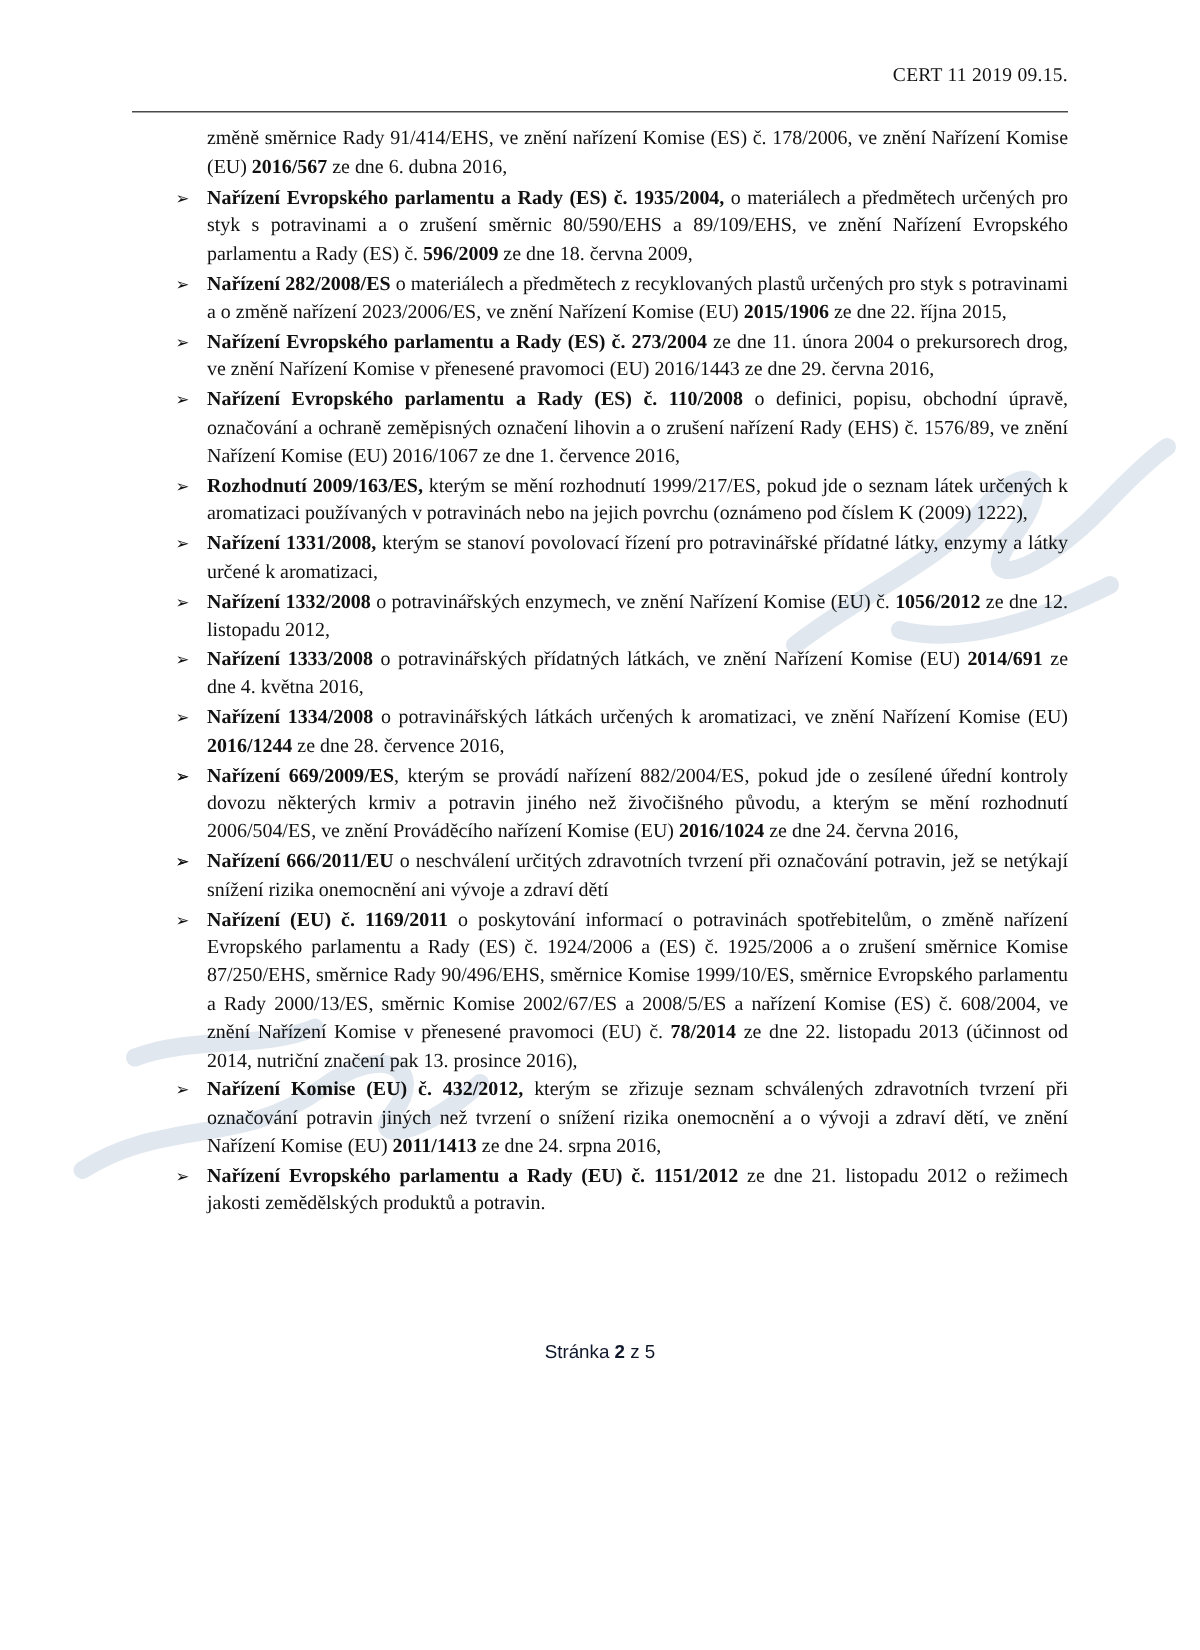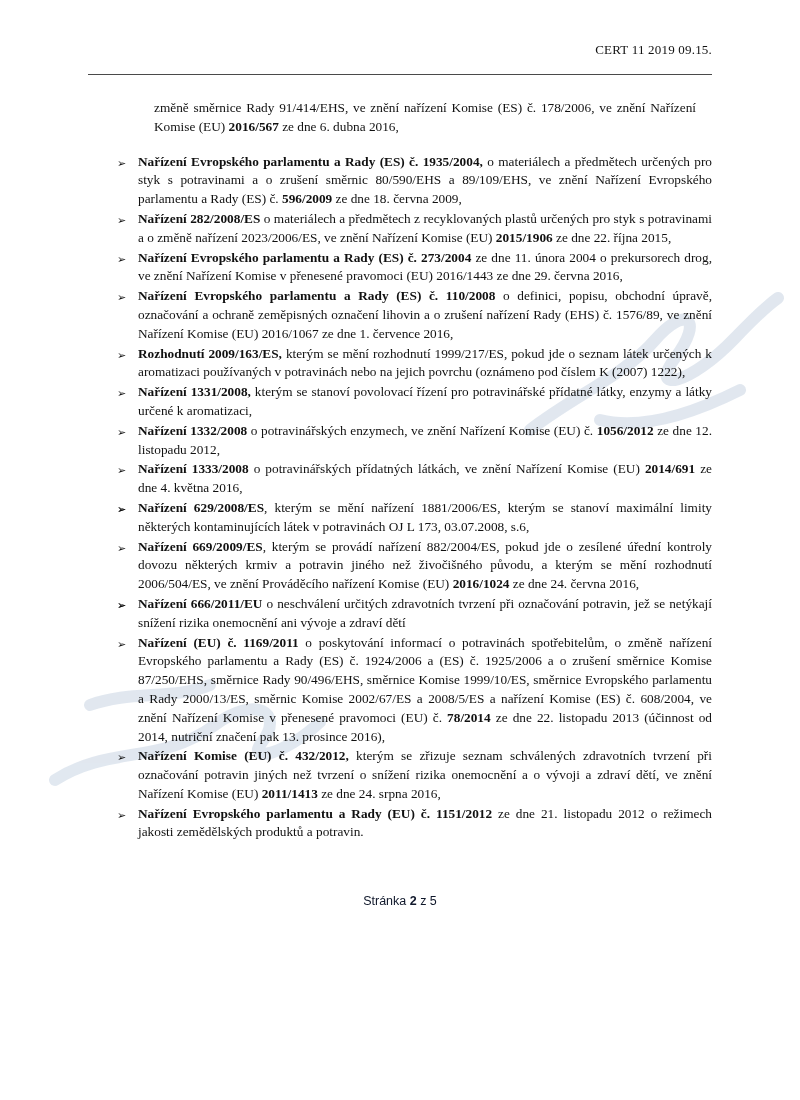--- a/index.html
+++ b/index.html
@@ -40,21 +40,21 @@
   .content {
     position: absolute;
     top: 83px;
     left: 138px;
     width: 574px;
     font-size: 13.3px;
     line-height: 18.8px;
     text-align: justify;
     z-index: 1;
   }
-  .content p.intro { margin: 16px; }
+  .content p.intro { margin: 0; }
   ul.reg-list { list-style: none; margin: 2px 0 0 0; padding: 0; }
   ul.reg-list li { position: relative; margin-top: 1px; }
   .bullet {
     position: absolute;
     left: -21px;
     top: 1px;
     font-size: 11px;
     color: #111111;
   }
   .b { font-weight: bold; }
@@ -87,26 +87,26 @@
   <div class="header-code">CERT 11 2019 09.15.</div>
   <hr class="header-rule">
 
   <div class="content">
     <p class="intro"><span>změně směrnice Rady 91/414/EHS, ve znění nařízení Komise (ES) č. 178/2006, ve znění Nařízení Komise (EU) </span><span class="b">2016/567</span><span> ze dne 6. dubna 2016,</span></p>
     <ul class="reg-list" id="reg-list">
         <li><span class="bullet">➢</span><span><span class="b">Nařízení Evropského parlamentu a Rady (ES) č. 1935/2004,</span><span> o materiálech a předmětech určených pro styk s potravinami a o zrušení směrnic 80/590/EHS a 89/109/EHS, ve znění Nařízení Evropského parlamentu a Rady (ES) č. </span><span class="b">596/2009</span><span> ze dne 18. června 2009,</span></span></li>
         <li><span class="bullet">➢</span><span><span class="b">Nařízení 282/2008/ES</span><span> o materiálech a předmětech z recyklovaných plastů určených pro styk s potravinami a o změně nařízení 2023/2006/ES, ve znění Nařízení Komise (EU) </span><span class="b">2015/1906</span><span> ze dne 22. října 2015,</span></span></li>
         <li><span class="bullet">➢</span><span><span class="b">Nařízení Evropského parlamentu a Rady (ES) č. 273/2004</span><span> ze dne 11. února 2004 o prekursorech drog, ve znění Nařízení Komise v přenesené pravomoci (EU) 2016/1443 ze dne 29. června 2016,</span></span></li>
         <li><span class="bullet">➢</span><span><span class="b">Nařízení Evropského parlamentu a Rady (ES) č. 110/2008</span><span> o definici, popisu, obchodní úpravě, označování a ochraně zeměpisných označení lihovin a o zrušení nařízení Rady (EHS) č. 1576/89, ve znění Nařízení Komise (EU) 2016/1067 ze dne 1. července 2016,</span></span></li>
-        <li><span class="bullet">➢</span><span><span class="b">Rozhodnutí 2009/163/ES,</span><span> kterým se mění rozhodnutí 1999/217/ES, pokud jde o seznam látek určených k aromatizaci používaných v potravinách nebo na jejich povrchu (oznámeno pod číslem K (2007) 1222),</span></span></li>
+        <li><span class="bullet">➢</span><span><span class="b">Rozhodnutí 2009/163/ES,</span><span> kterým se mění rozhodnutí 1999/217/ES, pokud jde o seznam látek určených k aromatizaci používaných v potravinách nebo na jejich povrchu (oznámeno pod číslem K (2009) 1222),</span></span></li>
         <li><span class="bullet">➢</span><span><span class="b">Nařízení 1331/2008,</span><span> kterým se stanoví povolovací řízení pro potravinářské přídatné látky, enzymy a látky určené k aromatizaci,</span></span></li>
         <li><span class="bullet">➢</span><span><span class="b">Nařízení 1332/2008</span><span> o potravinářských enzymech, ve znění Nařízení Komise (EU) č. </span><span class="b">1056/2012</span><span> ze dne 12. listopadu 2012,</span></span></li>
         <li><span class="bullet">➢</span><span><span class="b">Nařízení 1333/2008</span><span> o potravinářských přídatných látkách, ve znění Nařízení Komise (EU) </span><span class="b">2014/691</span><span> ze dne 4. května 2016,</span></span></li>
+        <li><span class="bullet">➢</span><span><span class="b">Nařízení 1334/2008</span><span> o potravinářských látkách určených k aromatizaci, ve znění Nařízení Komise (EU) </span><span class="b">2016/1244</span><span> ze dne 28. července 2016,</span></span></li>
         <li><span class="bullet">➢</span></li>
-        <li><span class="bullet">➢</span><span><span class="b">Nařízení 629/2008/ES</span><span>, kterým se mění nařízení 1881/2006/ES, kterým se stanoví maximální limity některých kontaminujících látek v potravinách OJ L 173, 03.07.2008, s.6,</span></span></li>
         <li><span class="bullet">➢</span><span><span class="b">Nařízení 669/2009/ES</span><span>, kterým se provádí nařízení 882/2004/ES, pokud jde o zesílené úřední kontroly dovozu některých krmiv a potravin jiného než živočišného původu, a kterým se mění rozhodnutí 2006/504/ES, ve znění Prováděcího nařízení Komise (EU) </span><span class="b">2016/1024</span><span> ze dne 24. června 2016,</span></span></li>
         <li><span class="bullet">➢</span></li>
         <li><span class="bullet">➢</span><span><span class="b">Nařízení 666/2011/EU</span><span> o neschválení určitých zdravotních tvrzení při označování potravin, jež se netýkají snížení rizika onemocnění ani vývoje a zdraví dětí</span></span></li>
         <li><span class="bullet">➢</span><span><span class="b">Nařízení (EU) č. 1169/2011</span><span>  o poskytování informací o potravinách spotřebitelům, o změně nařízení Evropského parlamentu a Rady (ES) č. 1924/2006 a (ES) č. 1925/2006 a o zrušení směrnice Komise 87/250/EHS, směrnice Rady 90/496/EHS, směrnice Komise 1999/10/ES, směrnice Evropského parlamentu a Rady 2000/13/ES, směrnic Komise 2002/67/ES a 2008/5/ES a nařízení Komise (ES) č. 608/2004, ve znění Nařízení Komise v přenesené pravomoci (EU) č. </span><span class="b">78/2014</span><span> ze dne 22. listopadu 2013 (účinnost od 2014, nutriční značení pak 13. prosince 2016),</span></span></li>
         <li><span class="bullet">➢</span><span><span class="b">Nařízení Komise (EU) č. 432/2012,</span><span> kterým se zřizuje seznam schválených zdravotních tvrzení při označování potravin jiných než tvrzení o snížení rizika onemocnění a o vývoji a zdraví dětí, ve znění Nařízení Komise (EU) </span><span class="b">2011/1413</span><span> ze dne 24. srpna 2016,</span></span></li>
         <li><span class="bullet">➢</span><span><span class="b">Nařízení Evropského parlamentu a Rady (EU) č. 1151/2012</span><span> ze dne 21. listopadu 2012 o režimech jakosti zemědělských produktů a potravin.</span></span></li>
       </ul>
   </div>
 
   <div class="footer"><span>Stránka </span><span class="b">2</span><span> z 5</span></div>

